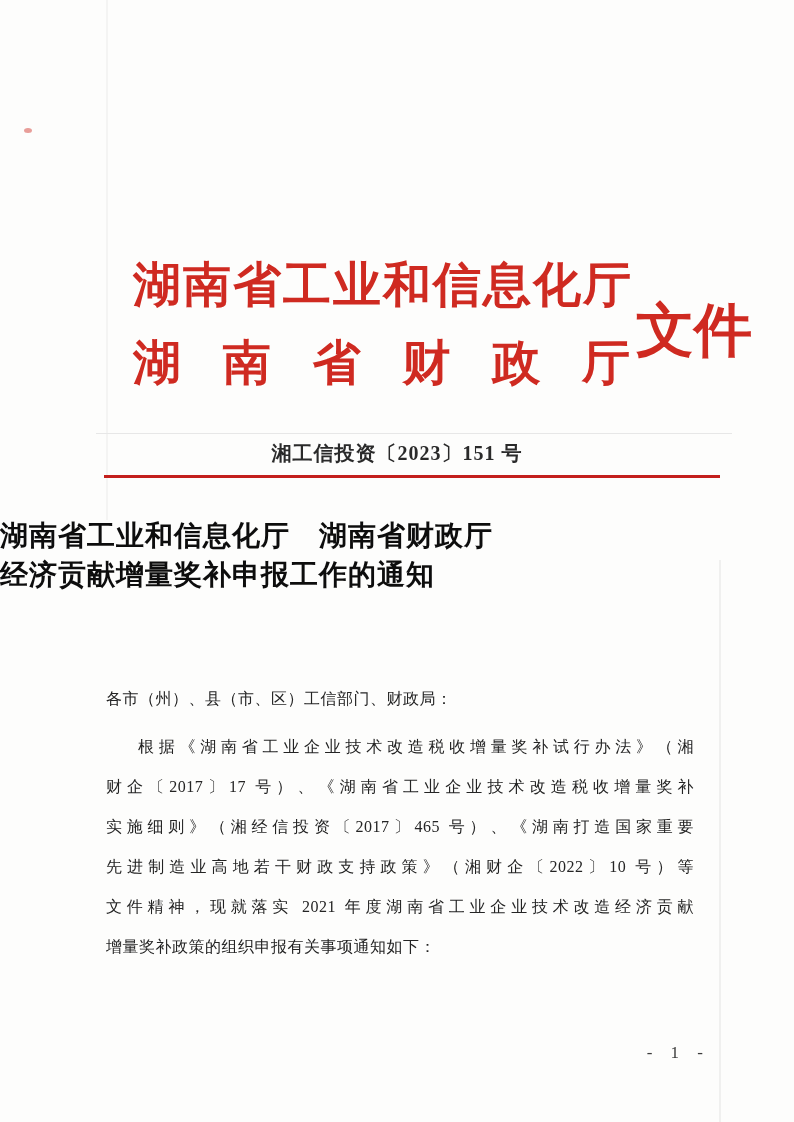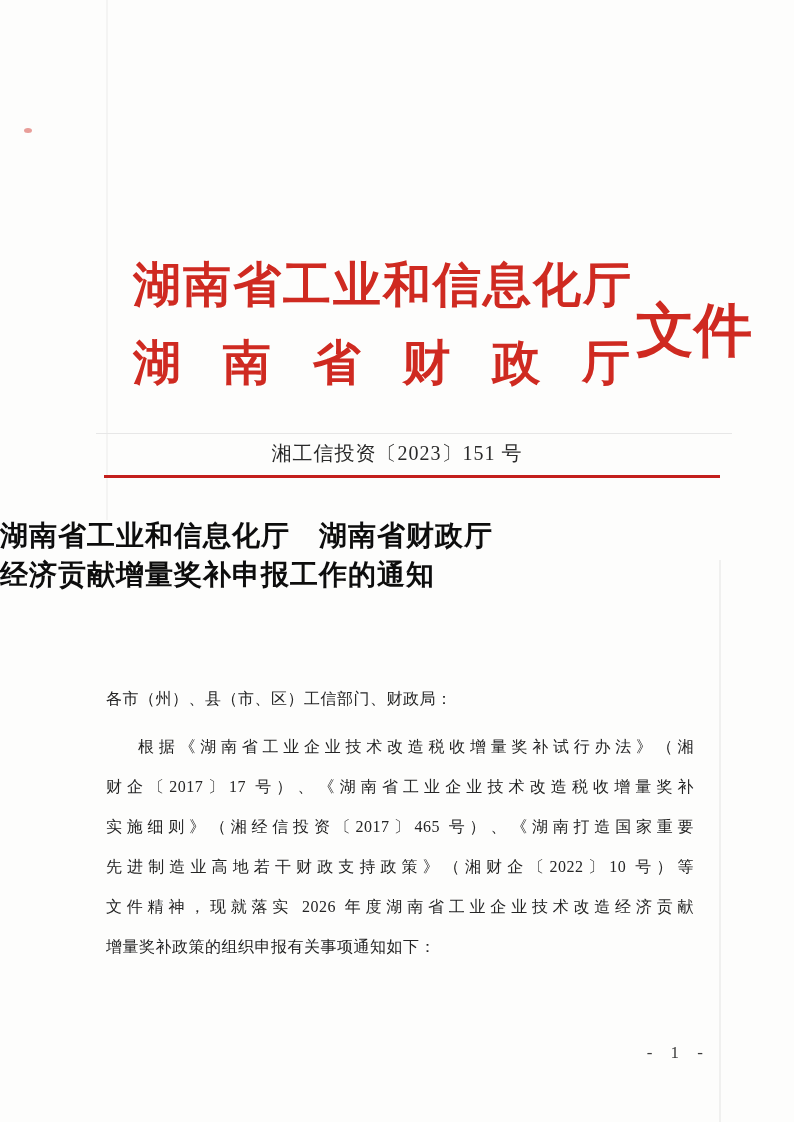--- a/index.html
+++ b/index.html
@@ -77,20 +77,21 @@
   }
   .doc-number {
     position: absolute;
     left: 0; top: 440px;
     width: 794px;
     text-align: center;
     font-size: 20px;
     line-height: 26px;
     color: #2a2a2a;
     letter-spacing: 1px;
+    font-weight: bold;
   }
   .red-rule {
     position: absolute;
     left: 104px; top: 475px;
     width: 616px; height: 3px;
     background: #c31f1c;
   }
   
   .doc-title {
     position: absolute;
@@ -176,20 +177,20 @@
     <div>经济贡献增量奖补申报工作的通知</div>
   </div>
 
   <div class="doc-body">
     <div class="salutation">各市（州）、县（市、区）工信部门、财政局：</div>
     <div class="paragraph">
         <div class="para-line indent">根据《湖南省工业企业技术改造税收增量奖补试行办法》（湘</div>
         <div class="para-line">财企〔2017〕17 号）、《湖南省工业企业技术改造税收增量奖补</div>
         <div class="para-line">实施细则》（湘经信投资〔2017〕465 号）、《湖南打造国家重要</div>
         <div class="para-line">先进制造业高地若干财政支持政策》（湘财企〔2022〕10 号）等</div>
-        <div class="para-line">文件精神，现就落实 2026 年度湖南省工业企业技术改造经济贡献</div>
+        <div class="para-line">文件精神，现就落实 2021 年度湖南省工业企业技术改造经济贡献</div>
         <div class="para-line last">增量奖补政策的组织申报有关事项通知如下：</div>
       </div>
   </div>
 
   <div class="page-number">- 1 -</div>
 
 </div>
 
 </body></html>

